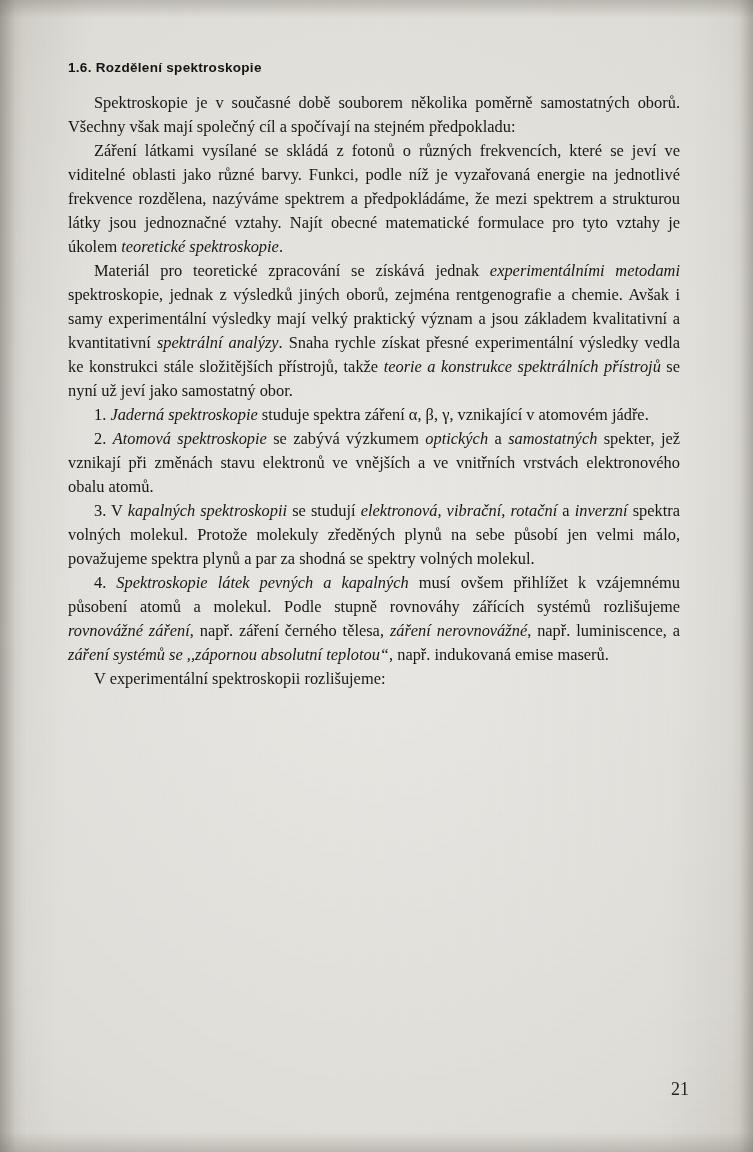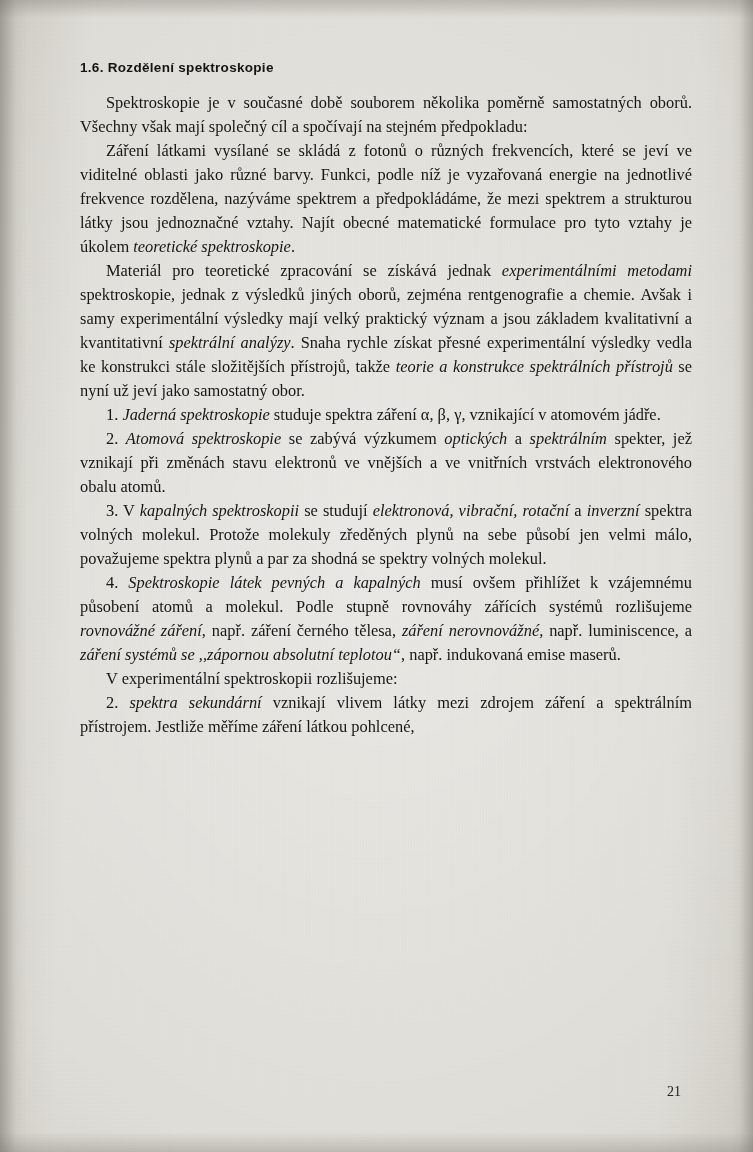--- a/index.html
+++ b/index.html
@@ -28,21 +28,21 @@
     position: absolute;
     inset: 0;
     pointer-events: none;
     opacity: 0.16;
     background-image:
       repeating-linear-gradient(0deg, rgba(0,0,0,0.05) 0px, rgba(0,0,0,0.05) 1px, rgba(255,255,255,0.04) 1px, rgba(255,255,255,0.04) 2px),
       repeating-linear-gradient(90deg, rgba(0,0,0,0.035) 0px, rgba(0,0,0,0.035) 1px, rgba(255,255,255,0.03) 1px, rgba(255,255,255,0.03) 3px);
   }
   .content {
     position: absolute;
-    left: 80px;
+    left: 68px;
     top: 60px;
     width: 612px;
   }
   h1.heading {
     font-family: "Liberation Sans", sans-serif;
     font-size: 13.5px;
     font-weight: bold;
     letter-spacing: 0.3px;
     margin: 0 0 16px 0;
     color: #141414;
@@ -53,23 +53,23 @@
     line-height: 24px;
     text-align: justify;
     text-indent: 26px;
     color: #171717;
     -webkit-font-smoothing: antialiased;
   }
   em {
   }
   .pageno {
     position: absolute;
-    right: 72px;
+    right: 64px;
     bottom: 52px;
-    font-size: 14px;
+    font-size: 18px;
     color: #232323;
     font-family: "Liberation Serif", serif;
   }
   .edge-left {
     position: absolute;
     left: 0; top: 0; bottom: 0; width: 26px;
     background: linear-gradient(90deg, rgba(90,86,76,0.40) 0%, rgba(140,136,126,0.10) 60%, rgba(0,0,0,0) 100%);
     pointer-events: none;
   }
   .edge-right {
@@ -101,21 +101,20 @@
   <div class="edge-top"></div>
   <div class="edge-bottom"></div>
 
   <div class="content">
     <h1 class="heading">1.6. Rozdělení spektroskopie</h1>
 
     <p class="para">Spektroskopie je v současné době souborem několika poměrně samostatných oborů. Všechny však mají společný cíl a spočívají na stejném předpokladu:</p>
     <p class="para">Záření látkami vysílané se skládá z fotonů o různých frekvencích, které se jeví ve viditelné oblasti jako různé barvy. Funkci, podle níž je vyzařovaná energie na jednotlivé frekvence rozdělena, nazýváme spektrem a předpokládáme, že mezi spektrem a strukturou látky jsou jednoznačné vztahy. Najít obecné matematické formulace pro tyto vztahy je úkolem <em>teoretické spektroskopie</em>.</p>
     <p class="para">Materiál pro teoretické zpracování se získává jednak <em>experimentálními metodami</em> spektroskopie, jednak z výsledků jiných oborů, zejména rentgenografie a chemie. Avšak i samy experimentální výsledky mají velký praktický význam a jsou základem kvalitativní a kvantitativní <em>spektrální analýzy</em>. Snaha rychle získat přesné experimentální výsledky vedla ke konstrukci stále složitějších přístrojů, takže <em>teorie a konstrukce spektrálních přístrojů</em> se nyní už jeví jako samostatný obor.</p>
     <p class="para">1. <em>Jaderná spektroskopie</em> studuje spektra záření α, β, γ, vznikající v atomovém jádře.</p>
-    <p class="para">2. <em>Atomová spektroskopie</em> se zabývá výzkumem <em>optických</em> a <em>spektrálním</em> spekter, jež vznikají při změnách stavu elektronů ve vnějších a ve vnitřních vrstvách elektronového obalu atomů.</p>
+    <p class="para">2. <em>Atomová spektroskopie</em> se zabývá výzkumem <em>optických</em> a <em>samostatných</em> spekter, jež vznikají při změnách stavu elektronů ve vnějších a ve vnitřních vrstvách elektronového obalu atomů.</p>
     <p class="para">3. V <em>kapalných spektroskopii</em> se studují <em>elektronová, vibrační,</em> <em>rotační</em> a <em>inverzní</em> spektra volných molekul. Protože molekuly zředěných plynů na sebe působí jen velmi málo, považujeme spektra plynů a par za shodná se spektry volných molekul.</p>
     <p class="para">4. <em>Spektroskopie látek pevných a kapalných</em> musí ovšem přihlížet k vzájemnému působení atomů a molekul. Podle stupně rovnováhy zářících systémů rozlišujeme <em>rovnovážné záření</em>, např. záření černého tělesa, <em>záření nerovnovážné</em>, např. luminiscence, a <em>záření systémů se ,,zápornou absolutní teplotou“</em>, např. indukovaná emise maserů.</p>
     <p class="para">V experimentální spektroskopii rozlišujeme:</p>
-    <p class="para">2. <em>spektra sekundární</em> vznikají vlivem látky mezi zdrojem záření a spektrálním přístrojem. Jestliže měříme záření látkou pohlcené,</p>
   </div>
 
   <div class="pageno">21</div>
 </div>
 
 </body></html>

